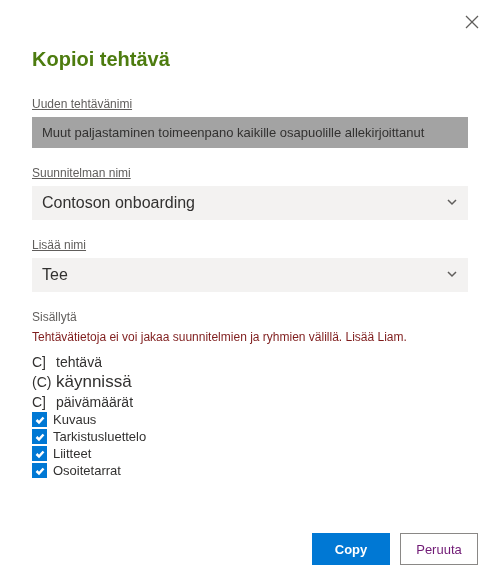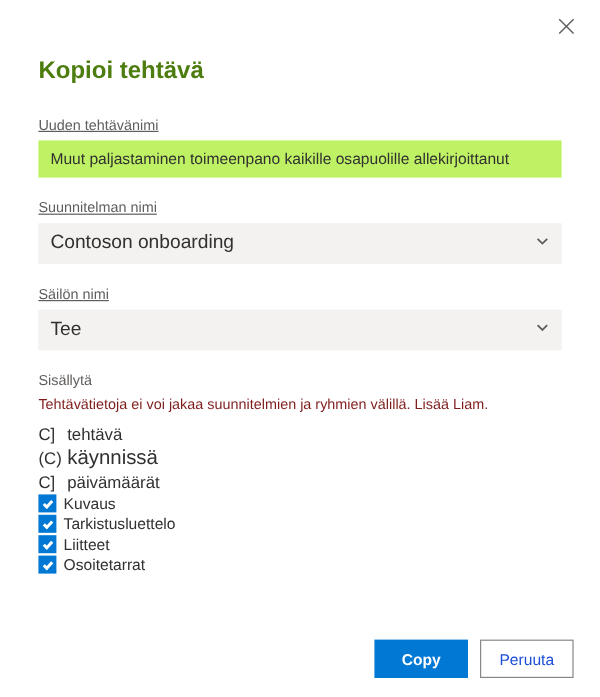--- a/index.html
+++ b/index.html
@@ -35,21 +35,21 @@
   }
   .field-label {
     font-size: 12px;
     color: #605e5c;
     margin-bottom: 6px;
     display: block;
     text-decoration: underline;
   }
   .text-input {
     width: 100%;
-    background: #bef264;
+    background: #a3a3a3;
     border: none;
     padding: 8px 10px;
     font-size: 13px;
     color: #323130;
     font-family: inherit;
     margin-bottom: 18px;
   }
   .select-row {
     width: 100%;
     background: #f3f2f1;
@@ -117,21 +117,21 @@
     cursor: pointer;
     padding: 0 14px;
   }
   .btn-primary {
     background: #0078d4;
     color: #fff;
     font-weight: 600;
   }
   .btn-secondary {
     background: #fff;
-    color: #1d4ed8;
+    color: #701a75;
     border: 1px solid #8a8886;
   }
 </style>
 </head>
 <body>
 
 <div class="dialog">
 
   <div class="close-btn">
     <span>
@@ -150,21 +150,21 @@
   <label class="field-label">Suunnitelman nimi</label>
   <div class="select-row">
     <span>Contoson onboarding</span>
     <span class="chevron">
       <svg viewBox="0 0 12 12">
           <polyline points="2,4 6,8 10,4"></polyline>
         </svg>
     </span>
   </div>
 
-  <label class="field-label">Säilön nimi</label>
+  <label class="field-label">Lisää nimi</label>
   <div class="select-row">
     <span>Tee</span>
     <span class="chevron">
       <svg viewBox="0 0 12 12">
           <polyline points="2,4 6,8 10,4"></polyline>
         </svg>
     </span>
   </div>
 
   <div class="section-label">Sisällytä</div>

